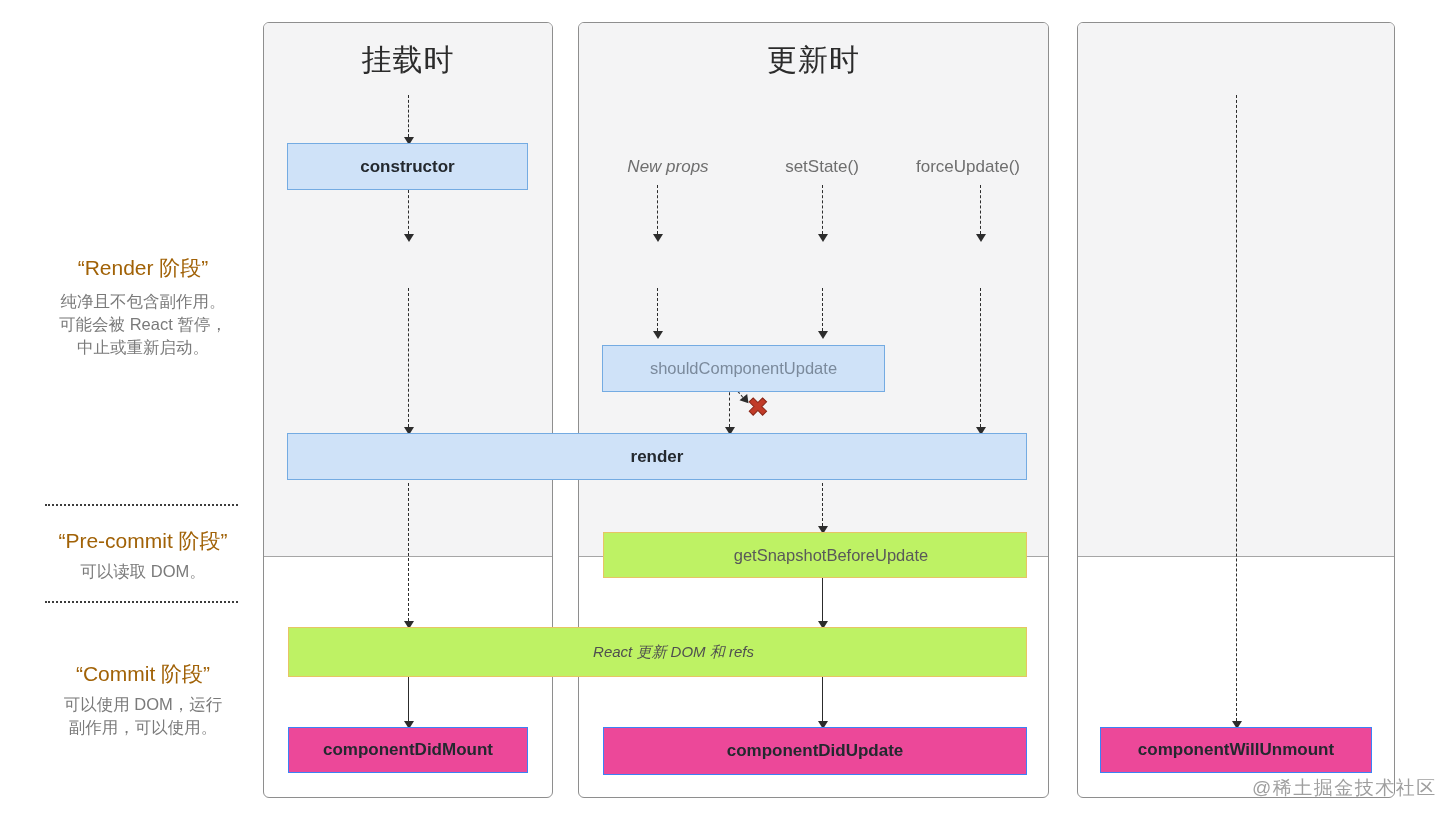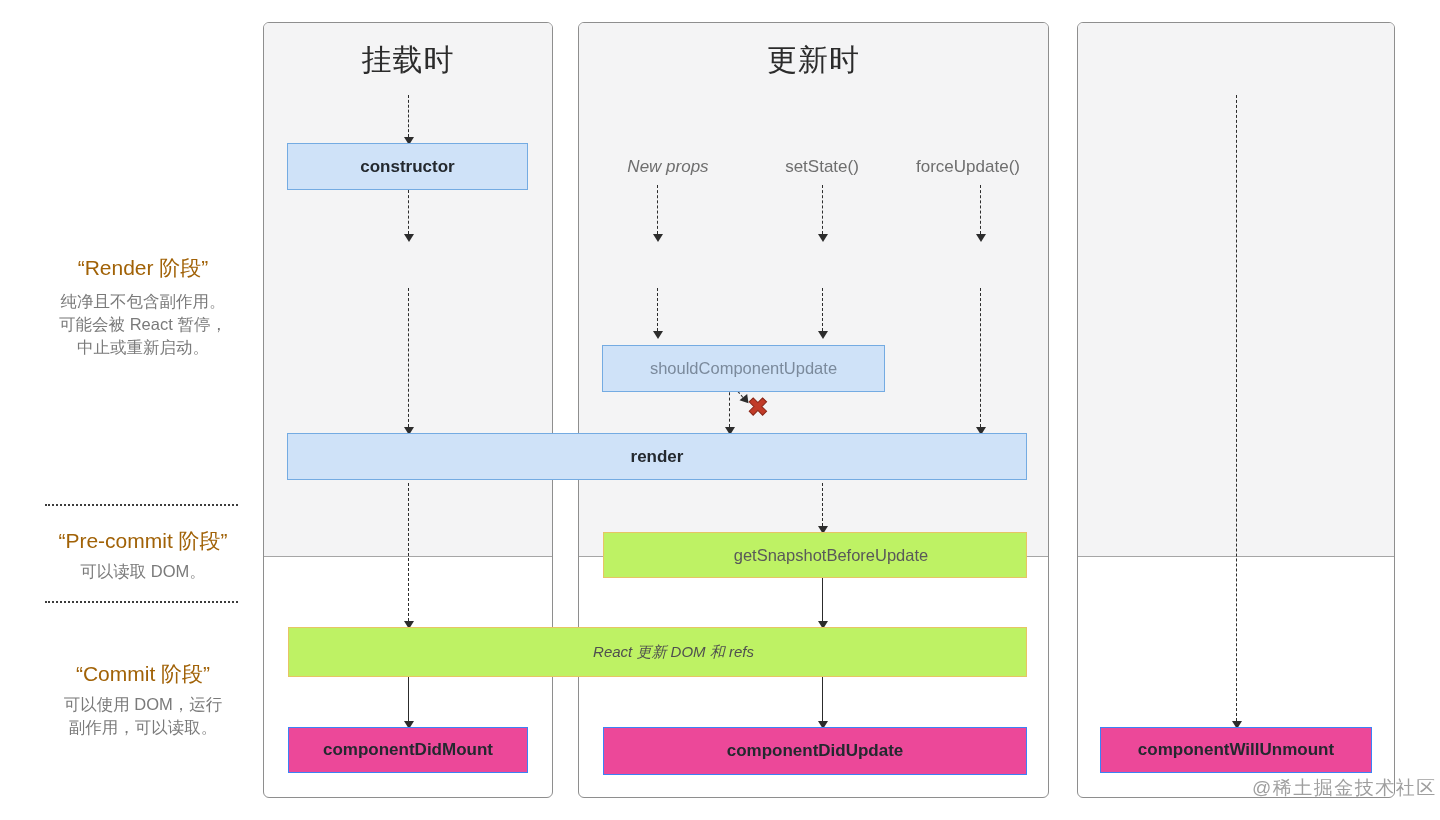--- a/index.html
+++ b/index.html
@@ -58,21 +58,21 @@
   <div class="sb sb-desc" style="top:313px">可能会被 React 暂停，</div>
   <div class="sb sb-desc" style="top:336px">中止或重新启动。</div>
 
   <div class="dotsep" style="top:504px"></div>
   <div class="sb sb-title" style="top:527px">“Pre-commit 阶段”</div>
   <div class="sb sb-desc" style="top:560px">可以读取 DOM。</div>
   <div class="dotsep" style="top:601px"></div>
 
   <div class="sb sb-title" style="top:660px">“Commit 阶段”</div>
   <div class="sb sb-desc" style="top:693px">可以使用 DOM，运行</div>
-  <div class="sb sb-desc" style="top:716px">副作用，可以读取。</div>
+  <div class="sb sb-desc" style="top:716px">副作用，可以使用。</div>
 
   <div class="panel" style="left:263px;width:290px">
     <div class="grayzone"></div>
   </div>
   <div class="panel" style="left:578px;width:471px">
     <div class="grayzone"></div>
   </div>
   <div class="panel" style="left:1077px;width:318px">
     <div class="grayzone"></div>
   </div>

